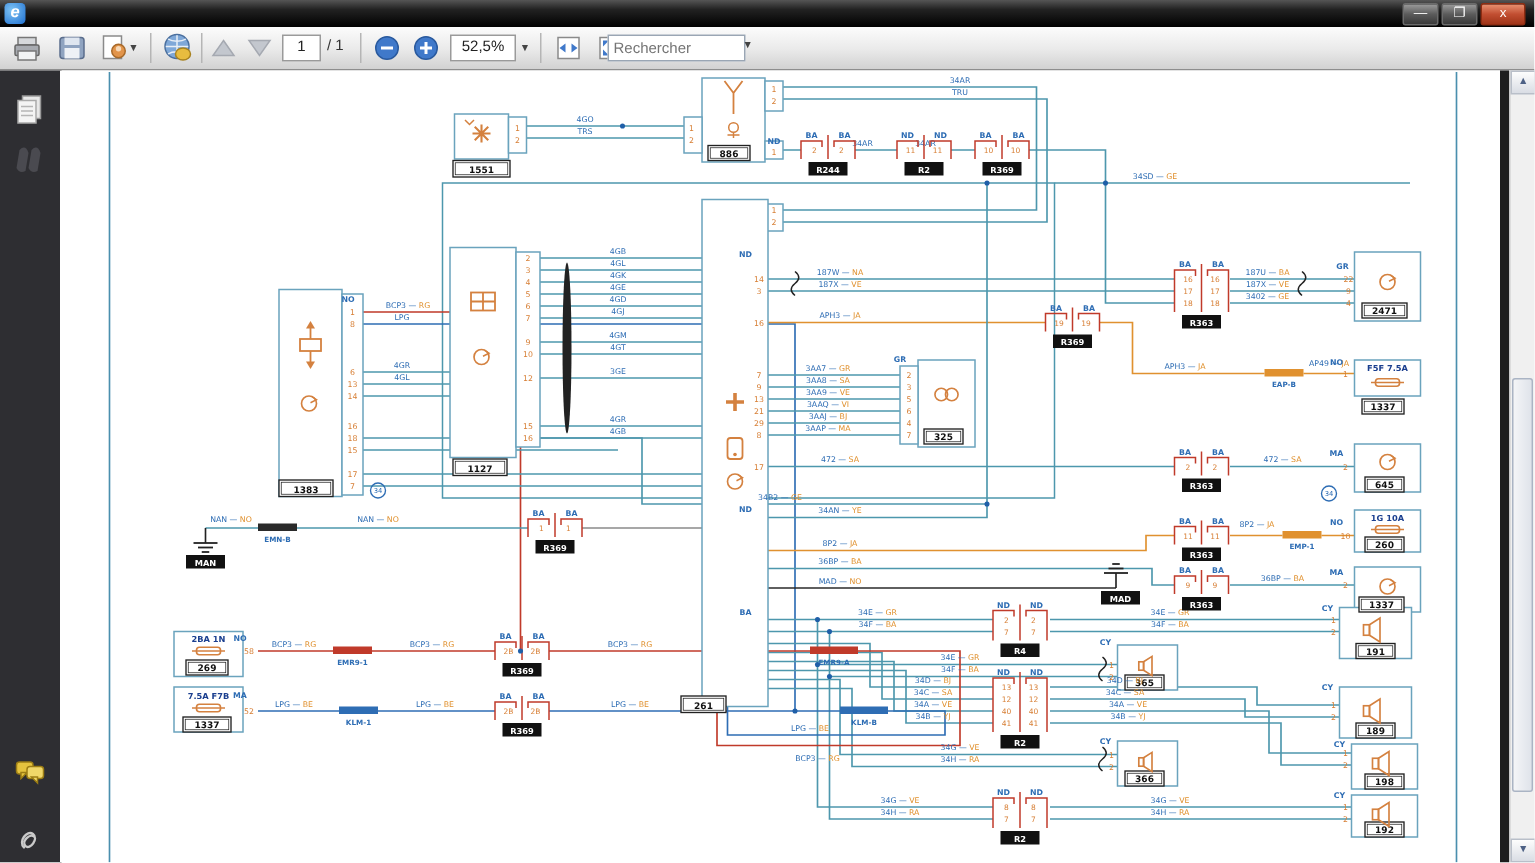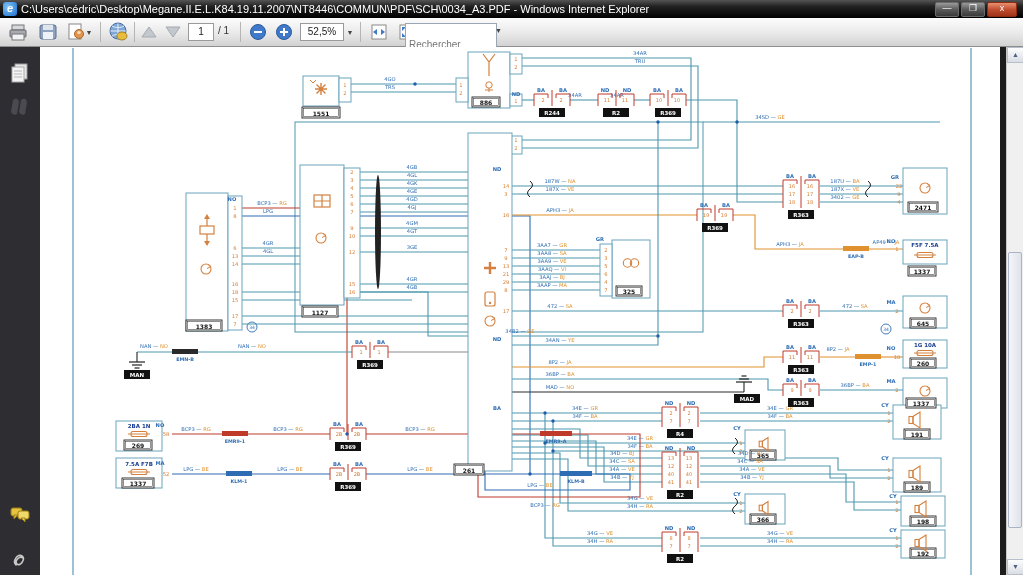--- a/index.html
+++ b/index.html
@@ -18,41 +18,40 @@
   .winbtn.close{width:28px;background:linear-gradient(#e89070,#c14e31 50%,#a03418);border-color:#8e2d12}
   .toolbar{position:absolute;left:0;top:18px;width:1023px;height:28px;
     background:linear-gradient(#fcfcfc,#e9e9e9 55%,#d2d2d2);border-bottom:1px solid #8e8e8e}
   .tbtn{position:absolute;top:3px;height:22px;display:flex;align-items:center;justify-content:center}
   .sep{position:absolute;top:4px;width:1px;height:20px;background:#b5b5b5}
   .pagebox,.zoombox{position:absolute;top:5px;height:16px;background:#fff;border:1px solid #9a9a9a;
     font-size:10px;color:#222;text-align:center;line-height:16px}
   .slash{position:absolute;top:5px;font-size:10px;color:#333;line-height:16px}
   .caret{font-size:7px;color:#444}
   .searchbox{position:absolute;top:5px;left:405px;width:84px;height:16px;background:#fff;
-    border:1px solid #9aa6b4;font-size:10px;color:#8a8a8a;padding:12px 3px;line-height:15px}
+    border:1px solid #9aa6b4;font-size:10px;color:#8a8a8a;padding:0 3px;line-height:15px}
   .search-caret{position:absolute;top:9px;left:495px;font-size:7px;color:#444}
   .sidebar{position:absolute;left:0;top:47px;width:40px;height:528px;background:#2e2e32;
     border-right:1px solid #141414}
   .sb-icon{position:absolute;left:8px;width:24px;height:24px}
   .pagearea{position:absolute;left:40px;top:47px;width:960px;height:528px;background:#fff}
   .darkstrip{position:absolute;left:1000px;top:47px;width:6px;height:528px;background:#1d1d1d}
   .vscroll{position:absolute;left:1006px;top:47px;width:17px;height:528px;background:#f0f0f0;
     border-left:1px solid #c8c8c8}
   .scrollbtn{position:absolute;left:0;width:17px;height:16px;background:linear-gradient(#fdfdfd,#d9dde4);
     border:1px solid #b9bfc9;box-sizing:border-box;color:#4d6185;font-size:7px;text-align:center;line-height:14px}
   .thumb{position:absolute;left:1px;width:14px;background:linear-gradient(90deg,#f4f5f7,#dfe3ea);
     border:1px solid #aab4c4;border-radius:2px;box-sizing:border-box}
   svg text{font-family:"DejaVu Sans","Liberation Sans",sans-serif}
 </style>
 </head>
 <body>
 
 <div class="titlebar">
   <div class="ie-icon">e</div>
-  <div class="title-text">C:\Users\cédric\Desktop\Megane.II.E.L.K84.19.11.2007\NT8446\COMMUN\PDF\SCH\0034_A3.PDF - Windows Internet Explorer</div>
   <div class="winbtns">
     <div class="winbtn">—</div>
     <div class="winbtn">❐</div>
     <div class="winbtn close">x</div>
   </div>
 </div>
 
 <div class="toolbar">
   <div class="tbtn" style="left:6px;width:24px">
     <svg width="20" height="18">

